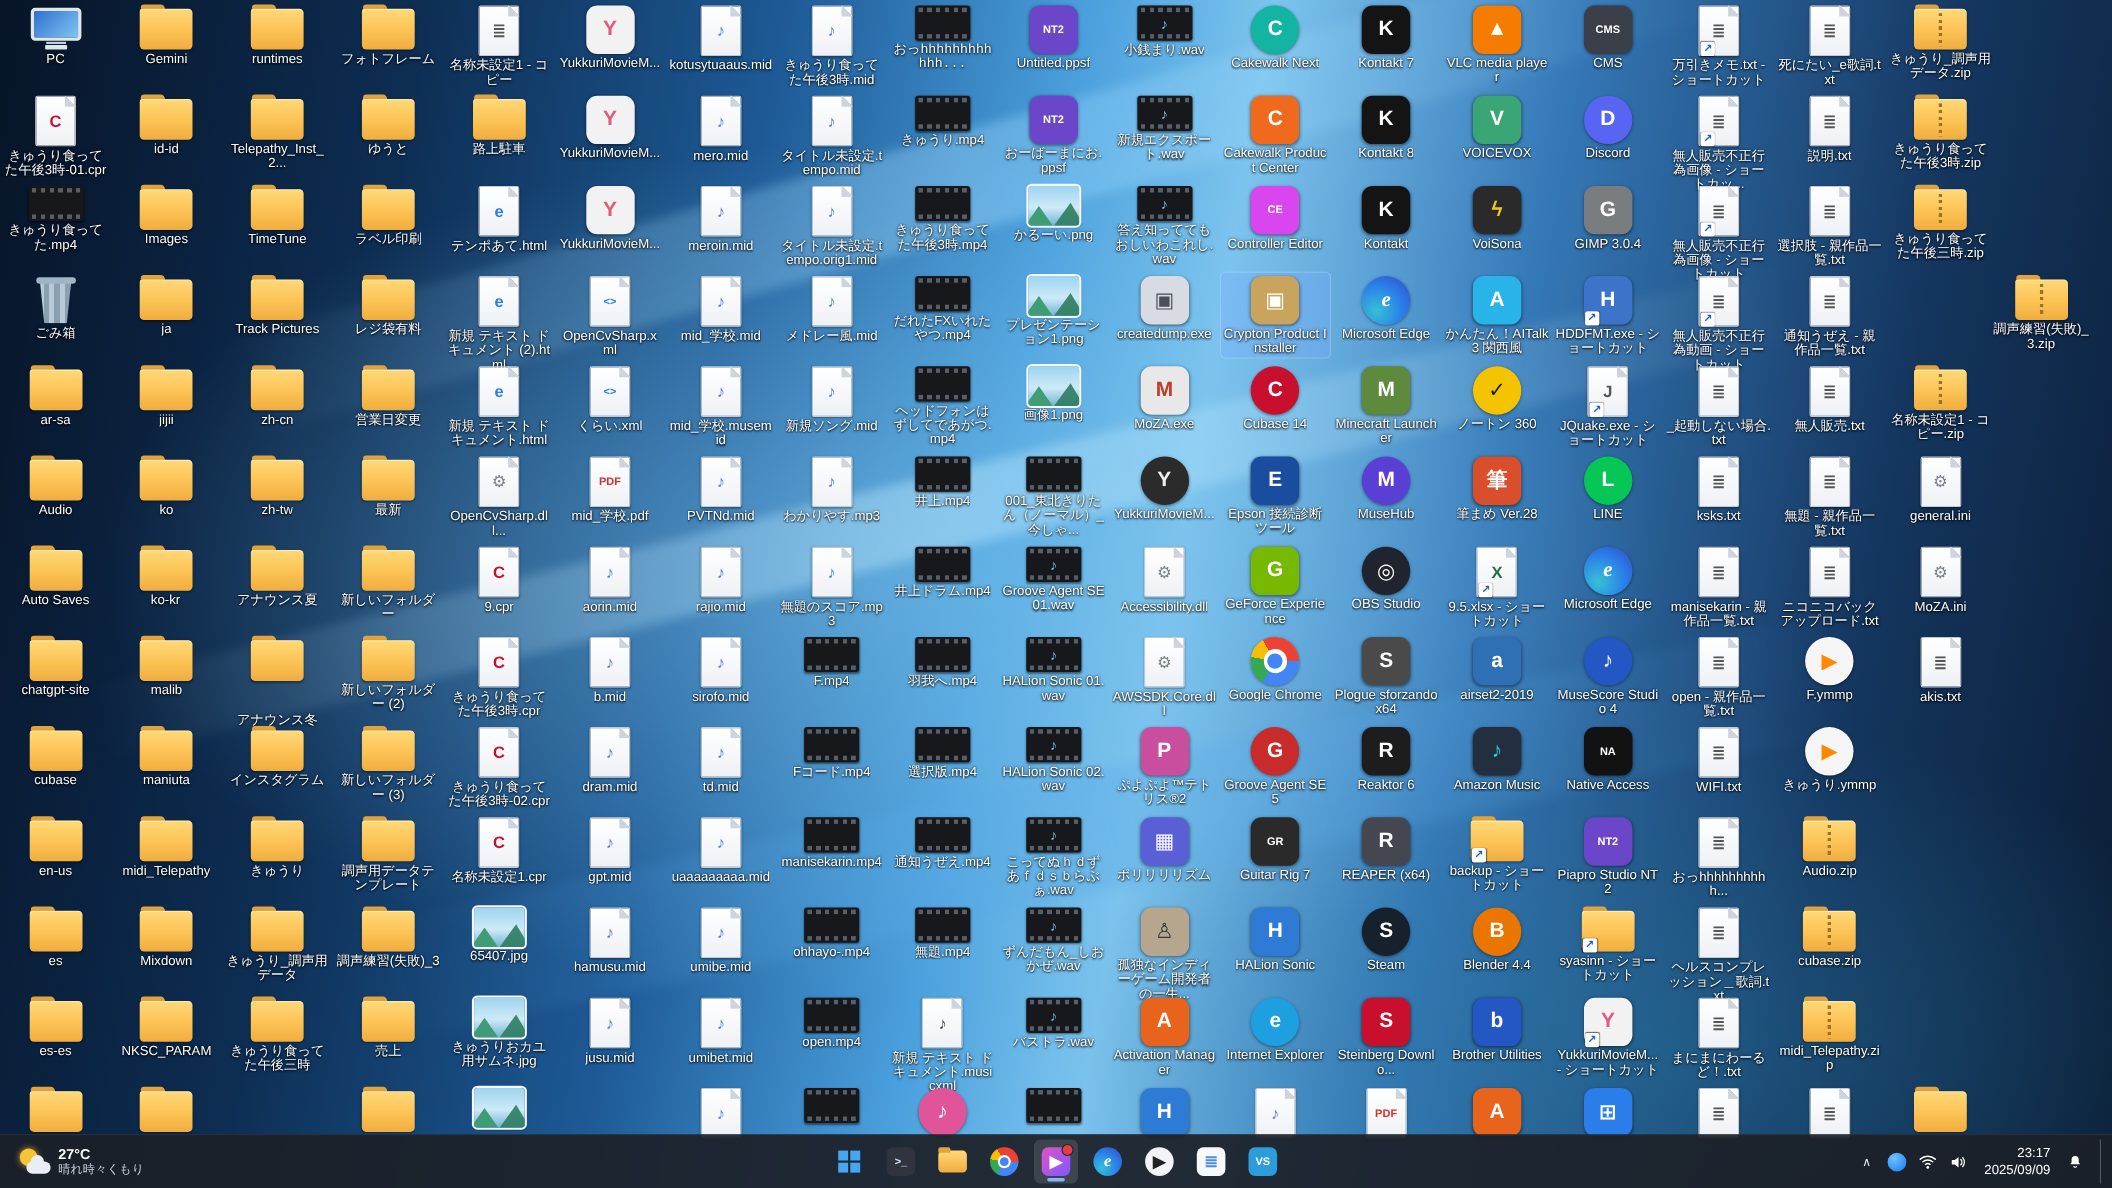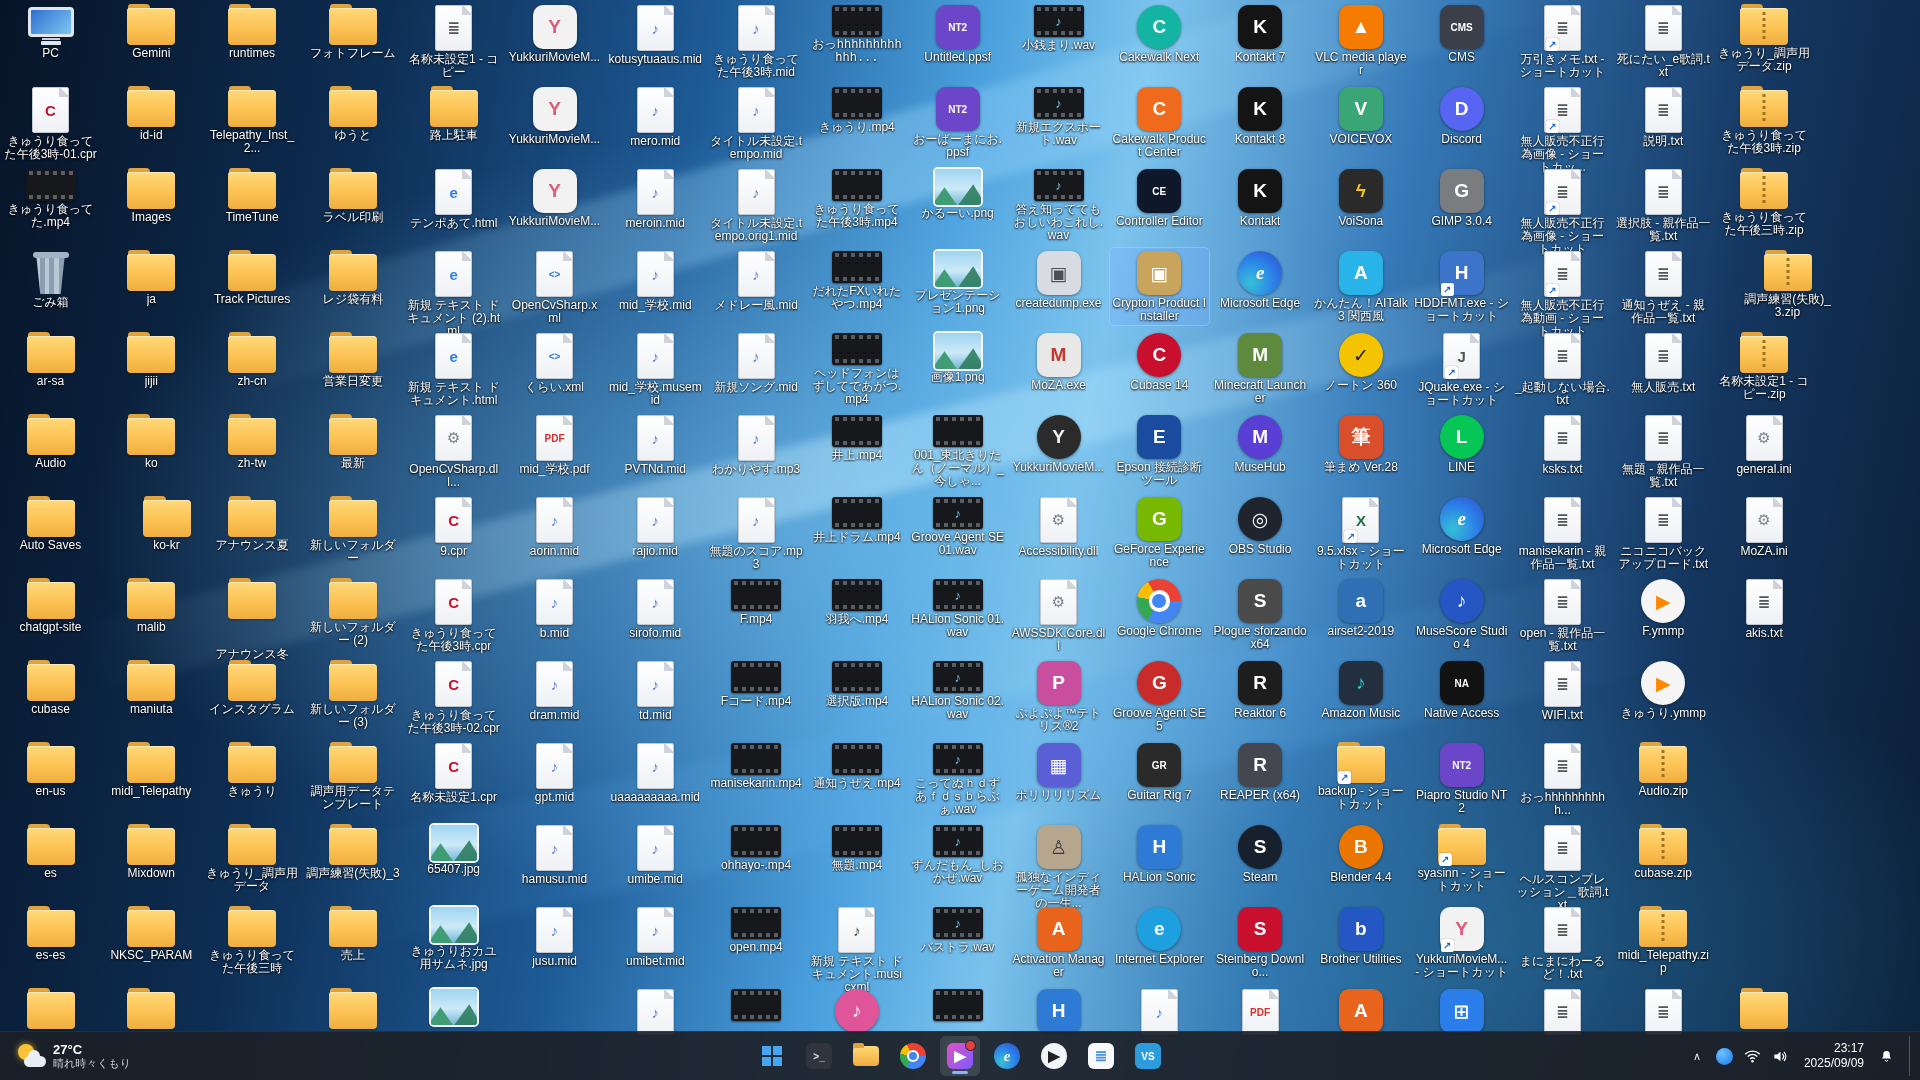--- a/index.html
+++ b/index.html
@@ -405,21 +405,21 @@
         <div class="art k-image"></div>
         <div class="lbl">かるーい.png</div>
       </div>
       <div class="dicon" style="left: 1009px; top: 166px;">
         <div class="art k-media">
           <span class="glyph">♪</span>
         </div>
         <div class="lbl">答え知っててもおしいわこれし.wav</div>
       </div>
       <div class="dicon" style="left: 1109.8px; top: 166px;">
-        <div class="art k-app" style="background: #0f172a; border-radius: 11px;">
+        <div class="art k-app" style="background: #d946ef;">
           <span class="glyph small">CE</span>
         </div>
         <div class="lbl">Controller Editor</div>
       </div>
       <div class="dicon" style="left: 1210.6px; top: 166px;">
         <div class="art k-app" style="background: rgb(20, 20, 20);">
           <span class="glyph">K</span>
         </div>
         <div class="lbl">Kontakt</div>
       </div>
@@ -539,21 +539,21 @@
           <span class="sc">↗</span>
         </div>
         <div class="lbl">無人販売不正行為動画 - ショートカット</div>
       </div>
       <div class="dicon" style="left: 1613.8px; top: 248px;">
         <div class="art k-page">
           <span class="glyph">≣</span>
         </div>
         <div class="lbl">通知うぜえ - 親作品一覧.txt</div>
       </div>
-      <div class="dicon" style="left: 1738px; top: 248px;">
+      <div class="dicon" style="left: 1806px; top: 248px;">
         <div class="art k-zip">
           <span class="zipline"></span>
         </div>
         <div class="lbl">調声練習(失敗)_3.zip</div>
       </div>
       <div class="dicon" style="left: 1px; top: 330px;">
         <div class="art k-folder"></div>
         <div class="lbl">ar-sa</div>
       </div>
       <div class="dicon" style="left: 101.8px; top: 330px;">
@@ -742,21 +742,21 @@
       <div class="dicon" style="left: 1714.6px; top: 412px;">
         <div class="art k-page">
           <span class="glyph" style="color: rgb(122, 130, 140);">⚙</span>
         </div>
         <div class="lbl">general.ini</div>
       </div>
       <div class="dicon" style="left: 1px; top: 494px;">
         <div class="art k-folder"></div>
         <div class="lbl">Auto Saves</div>
       </div>
-      <div class="dicon" style="left: 117px; top: 494px;">
+      <div class="dicon" style="left: 101px; top: 494px;">
         <div class="art k-folder"></div>
         <div class="lbl">ko-kr</div>
       </div>
       <div class="dicon" style="left: 202.6px; top: 494px;">
         <div class="art k-folder"></div>
         <div class="lbl">アナウンス夏</div>
       </div>
       <div class="dicon" style="left: 303.4px; top: 494px;">
         <div class="art k-folder"></div>
         <div class="lbl">新しいフォルダー</div>

